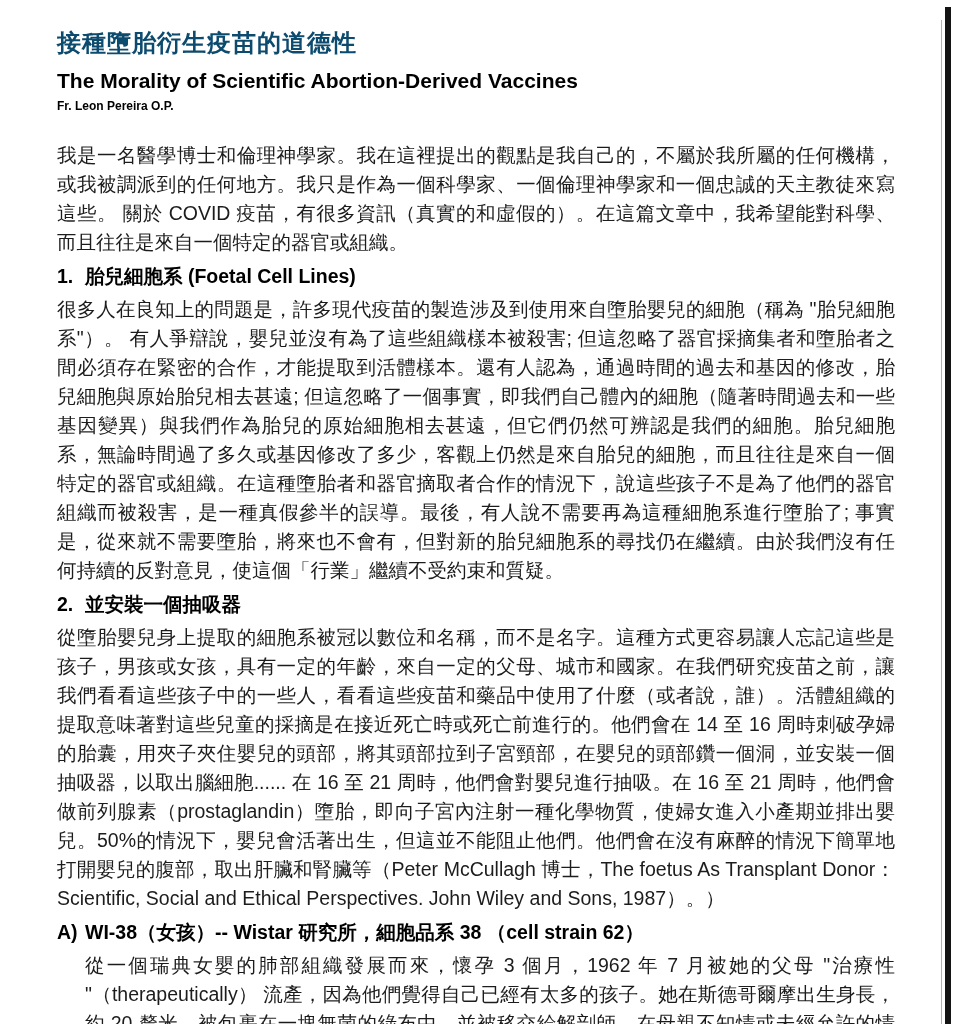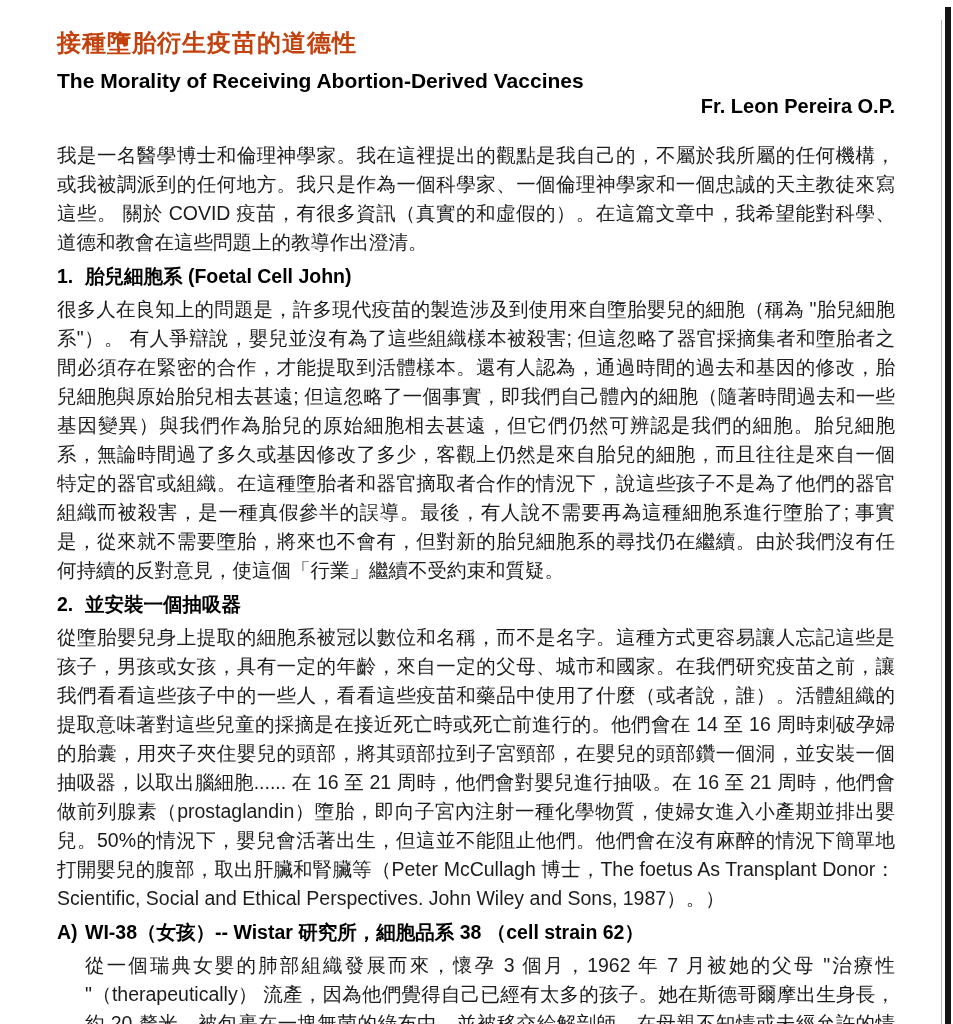--- a/index.html
+++ b/index.html
@@ -17,39 +17,38 @@
   }
   .page {
     position: absolute;
     left: 57px;
     top: 28px;
     width: 838px;
   }
   .title-zh {
     font-size: 24px;
     font-weight: bold;
-    color: #c2410c;
+    color: #0c4a6e;
     margin: 0 0 10px 0;
     line-height: 30px;
     letter-spacing: 1px;
   }
   .title-en {
     font-size: 21px;
     font-weight: bold;
     color: #000;
     margin: 0 0 4px 0;
     line-height: 25px;
   }
   .author {
-    font-size: 20px;
+    font-size: 12px;
     font-weight: bold;
     color: #000;
     margin: 0 0 26px 0;
     line-height: 18px;
-    text-align: right;
   }
   .para {
     font-size: 19.5px;
     line-height: 29px;
     text-align: justify;
     margin: 0;
   }
   .para-gap {
     margin-bottom: 2px;
   }
@@ -87,29 +86,29 @@
     background: #141414;
   }
 </style>
 </head>
 <body>
 
 <div class="page">
 
   <h1 class="title-zh">接種墮胎衍生疫苗的道德性</h1>
 
-  <h2 class="title-en">The Morality of Receiving Abortion-Derived Vaccines</h2>
+  <h2 class="title-en">The Morality of Scientific Abortion-Derived Vaccines</h2>
 
   <div class="author">Fr. Leon Pereira O.P.</div>
 
-  <p class="para para-gap">我是一名醫學博士和倫理神學家。我在這裡提出的觀點是我自己的，不屬於我所屬的任何機構，或我被調派到的任何地方。我只是作為一個科學家、一個倫理神學家和一個忠誠的天主教徒來寫這些。 關於 COVID 疫苗，有很多資訊（真實的和虛假的）。在這篇文章中，我希望能對科學、道德和教會在這些問題上的教導作出澄清。</p>
+  <p class="para para-gap">我是一名醫學博士和倫理神學家。我在這裡提出的觀點是我自己的，不屬於我所屬的任何機構，或我被調派到的任何地方。我只是作為一個科學家、一個倫理神學家和一個忠誠的天主教徒來寫這些。 關於 COVID 疫苗，有很多資訊（真實的和虛假的）。在這篇文章中，我希望能對科學、而且往往是來自一個特定的器官或組織。</p>
 
   <div class="section-heading">
     <span class="num">1.</span>
-    <span class="heading-text">胎兒細胞系 (Foetal Cell John)</span>
+    <span class="heading-text">胎兒細胞系 (Foetal Cell Lines)</span>
   </div>
 
   <p class="para para-gap">很多人在良知上的問題是，許多現代疫苗的製造涉及到使用來自墮胎嬰兒的細胞（稱為 "胎兒細胞系"）。 有人爭辯說，嬰兒並沒有為了這些組織樣本被殺害; 但這忽略了器官採摘集者和墮胎者之間必須存在緊密的合作，才能提取到活體樣本。還有人認為，通過時間的過去和基因的修改，胎兒細胞與原始胎兒相去甚遠; 但這忽略了一個事實，即我們自己體內的細胞（隨著時間過去和一些基因變異）與我們作為胎兒的原始細胞相去甚遠，但它們仍然可辨認是我們的細胞。胎兒細胞系，無論時間過了多久或基因修改了多少，客觀上仍然是來自胎兒的細胞，而且往往是來自一個特定的器官或組織。在這種墮胎者和器官摘取者合作的情況下，說這些孩子不是為了他們的器官組織而被殺害，是一種真假參半的誤導。最後，有人說不需要再為這種細胞系進行墮胎了; 事實是，從來就不需要墮胎，將來也不會有，但對新的胎兒細胞系的尋找仍在繼續。由於我們沒有任何持續的反對意見，使這個「行業」繼續不受約束和質疑。</p>
 
   <div class="section-heading">
     <span class="num">2.</span>
     <span class="heading-text">並安裝一個抽吸器</span>
   </div>
 
   <p class="para para-gap">從墮胎嬰兒身上提取的細胞系被冠以數位和名稱，而不是名字。這種方式更容易讓人忘記這些是孩子，男孩或女孩，具有一定的年齡，來自一定的父母、城市和國家。在我們研究疫苗之前，讓我們看看這些孩子中的一些人，看看這些疫苗和藥品中使用了什麼（或者說，誰）。活體組織的提取意味著對這些兒童的採摘是在接近死亡時或死亡前進行的。他們會在 14 至 16 周時刺破孕婦的胎囊，用夾子夾住嬰兒的頭部，將其頭部拉到子宮頸部，在嬰兒的頭部鑽一個洞，並安裝一個抽吸器，以取出腦細胞...... 在 16 至 21 周時，他們會對嬰兒進行抽吸。在 16 至 21 周時，他們會做前列腺素（prostaglandin）墮胎，即向子宮內注射一種化學物質，使婦女進入小產期並排出嬰兒。50%的情況下，嬰兒會活著出生，但這並不能阻止他們。他們會在沒有麻醉的情況下簡單地打開嬰兒的腹部，取出肝臟和腎臟等（Peter McCullagh 博士，The foetus As Transplant Donor：Scientific, Social and Ethical Perspectives. John Wiley and Sons, 1987）。）</p>

